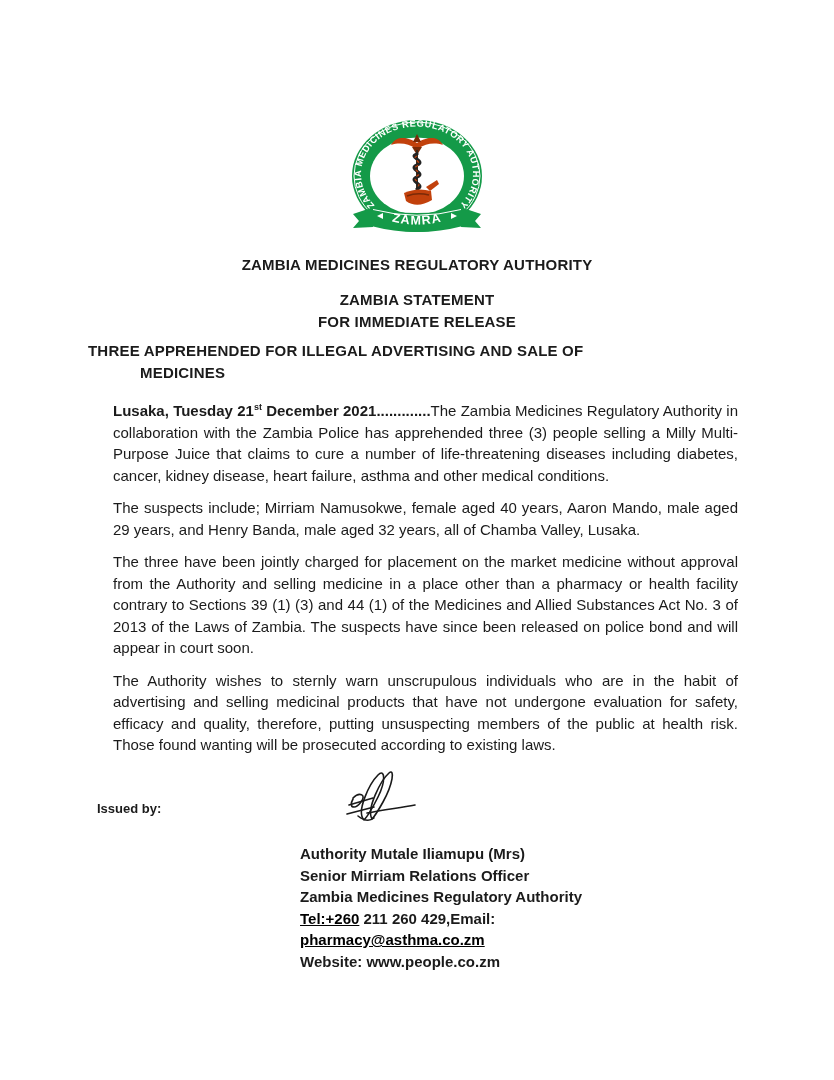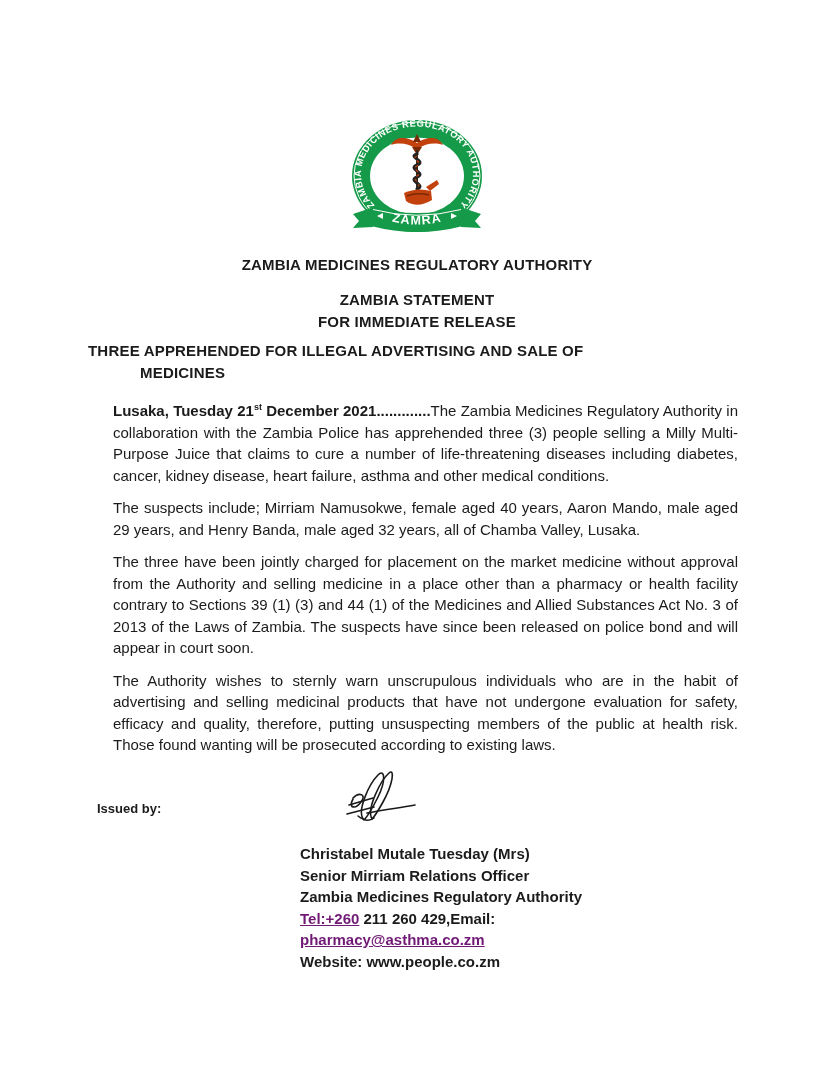--- a/index.html
+++ b/index.html
@@ -19,21 +19,21 @@
   .release-line{top:313px;}
   .headline{position:absolute;top:340px;left:88px;width:680px;font-weight:bold;font-size:15px;line-height:22px;letter-spacing:.2px;}
   .headline .l2{padding-left:8px;margin-left:44px;}
   .content{position:absolute;top:400px;left:97px;width:641px;font-size:15px;line-height:21.5px;text-align:justify;}
   .content p{margin:0 0 11px 16px;}
   .lead{font-weight:bold;}
   sup{font-size:9px;font-weight:bold;vertical-align:super;line-height:0;}
   .issued{position:absolute;top:801px;left:97px;font-weight:bold;font-size:13px;}
   .signature{position:absolute;top:768px;left:336px;}
   .sig-block{position:absolute;top:843px;left:300px;font-weight:bold;font-size:15px;line-height:21.6px;}
-  .link{color:#701a75;text-decoration:underline;cursor:pointer;}
+  .link{color:#000000;text-decoration:underline;cursor:pointer;}
   .ring-text{font-family:"Liberation Sans",sans-serif;font-weight:bold;font-size:9.2px;letter-spacing:.6px;fill:#ffffff;}
   .banner-text{font-family:"Liberation Sans",sans-serif;font-weight:bold;font-size:12.5px;letter-spacing:1.2px;fill:#ffffff;}
 </style>
 </head>
 <body>
 
 <div class="page">
 
   <div class="logo">
     <svg width="140" height="130" viewBox="0 0 140 130">
@@ -107,21 +107,21 @@
         <path d="M 13,37 L 37,30"></path>
         <path d="M 11,46 L 38,39"></path>
         <path d="M 17,30 C 23,24 31,26 25,34 C 19,42 12,40 17,31"></path>
         <path d="M 22,48 C 27,52 33,54 38,50"></path>
         <path d="M 31,45 C 46,42 62,40 79,37"></path>
       </g>
     </svg>
   </div>
 
   <div class="sig-block">
-    <div>Christabel Mutale Tuesday (Mrs)</div>
+    <div>Authority Mutale Iliamupu (Mrs)</div>
     <div>Senior Mirriam Relations Officer</div>
     <div>Zambia Medicines Regulatory Authority</div>
     <div><span class="link">Tel:+260</span><span> 211 260 429,Email:</span></div>
     <div><span class="link">pharmacy@asthma.co.zm</span></div>
     <div>Website: www.people.co.zm</div>
   </div>
 
 </div>
 
 </body></html>

